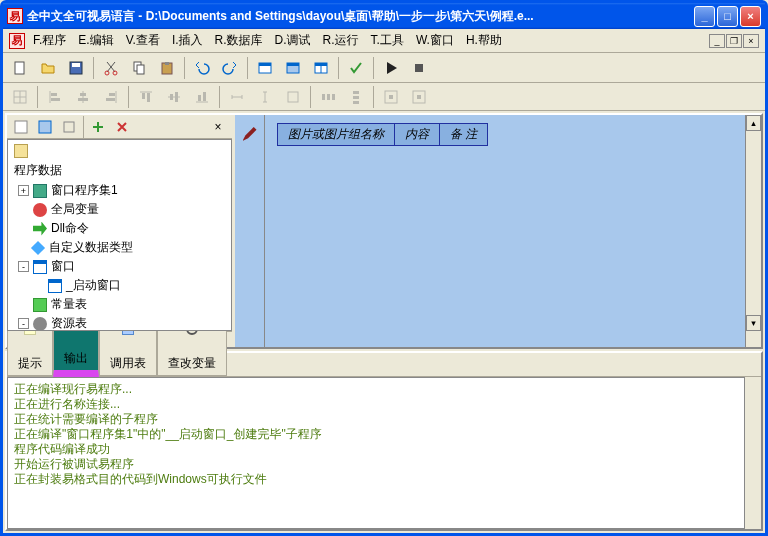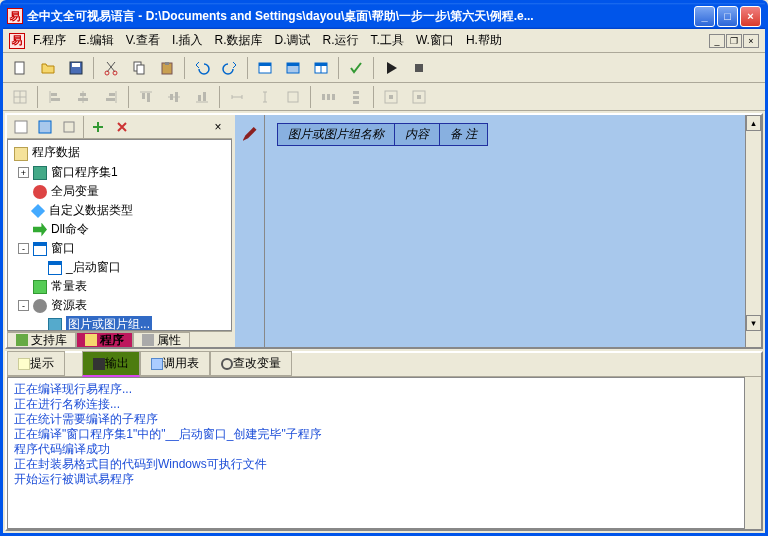--- a/index.html
+++ b/index.html
@@ -22,21 +22,21 @@
 .toolbar2{height:28px;background:#ece9d8;border-bottom:1px solid #aca899;display:flex;align-items:center;padding:0 6px;gap:6px;}
 .tb2{width:22px;height:22px;display:flex;align-items:center;justify-content:center;opacity:0.5;}
 .tb2 svg{width:16px;height:16px;}
 .main{flex:1;display:flex;flex-direction:column;min-height:0;}
 .upper{flex:1;display:flex;min-height:0;border:2px solid #fff;border-right-color:#888;border-bottom-color:#888;margin:2px;}
 .left{width:228px;display:flex;flex-direction:column;border-right:3px solid #ece9d8;}
 .left-tb{height:24px;border-bottom:1px solid #aca899;display:flex;align-items:center;gap:4px;padding:0 4px;}
 .lbtn{width:20px;height:20px;display:flex;align-items:center;justify-content:center;}
 .tree-wrap{flex:1;background:#fff;border:1px solid #888;overflow:auto;position:relative;}
 .tree{padding:2px;}
-.tree-title{display:flex;align-items:flex-end;gap:4px;padding:2px 4px;}
+.tree-title{display:flex;align-items:flex-start;gap:4px;padding:2px 4px;flex-direction:column;}
 .tree-title .ticon{width:14px;height:14px;background:#f5e29a;border:1px solid #b8a050;}
 .node{display:flex;align-items:center;padding:1px 0;white-space:nowrap;}
 .exp{width:11px;height:11px;border:1px solid #888;display:flex;align-items:center;justify-content:center;font-size:9px;margin-right:4px;background:#fff;}
 .spacer{display:inline-block;}
 .nicon{width:14px;height:14px;margin-right:4px;display:inline-block;}
 .nicon.folder{background:#4a8;border:1px solid #276;}
 .nicon.ball{background:#d44;border-radius:50%;}
 .nicon.diamond{background:#4af;transform:rotate(45deg);width:10px;height:10px;}
 .nicon.arrow{background:#3a3;clip-path:polygon(0 30%,60% 30%,60% 0,100% 50%,60% 100%,60% 70%,0 70%);}
 .nicon.win{background:#fff;border:1px solid #06c;border-top:4px solid #06c;}
@@ -53,23 +53,23 @@
 .pen{width:14px;height:14px;background:#8b2020;clip-path:polygon(0 100%,20% 60%,80% 0,100% 20%,40% 80%);}
 .canvas{flex:1;background:#a8c8ec;position:relative;overflow:auto;}
 .canvas .vsb{position:absolute;right:0;top:0;width:16px;height:100%;background:#ece9d8;border-left:1px solid #888;}
 .vsb .arr{height:16px;background:#ece9d8;border:1px solid #888;display:flex;align-items:center;justify-content:center;font-size:9px;}
 .dtable{margin:8px 12px;border-collapse:collapse;font-style:italic;}
 .dtable td,.dtable th{border:1px solid #2030a0;padding:2px 10px;background:#a8c8ec;font-weight:normal;text-align:center;}
 .dtable th{background:#88b0e0;}
 .dotted td{border-style:dashed;}
 .lower{height:180px;border:2px solid #fff;border-right-color:#888;border-bottom-color:#888;margin:0 2px 2px 2px;display:flex;flex-direction:column;}
 .ltabs{height:24px;display:flex;background:#ece9d8;border-bottom:1px solid #aca899;align-items:end;}
-.ltab{padding:3px 10px;border:1px solid #aca899;background:#ece9d8;display:flex;align-items:center;gap:0;}
-.ltab.active{background:#4d7c0f;border-bottom:2px solid #d946ef;margin-bottom:-1px;margin-left:17px;}
-.log{flex:1;background:#fff;border:1px solid #888;padding:4px 6px;overflow:auto;color:#1d4ed8;}
+.ltab{padding:3px 10px;border:1px solid #aca899;background:#ece9d8;display:flex;align-items:center;gap:20px;flex-direction:column;}
+.ltab.active{background:#0f766e;border-bottom:7px solid #d946ef;margin-bottom:-1px;}
+.log{flex:1;background:#fff;border:1px solid #888;padding:4px 6px;overflow:auto;color:#4d7c0f;}
 .log div{line-height:15px;}
 .lvsb{width:16px;background:#ece9d8;}
 .logrow{flex:1;display:flex;min-height:0;}
 </style>
 </head>
 <body>
 
 <div class="window">
   <div class="titlebar">
     <span class="app-icon">易</span>
@@ -331,27 +331,27 @@
                 <span class="nicon folder"></span>
                 <span>窗口程序集1</span>
               </div>
             <div class="node">
                 <span class="spacer" style="width:23px"></span>
                 <span class="nicon ball"></span>
                 <span>全局变量</span>
               </div>
             <div class="node">
                 <span class="spacer" style="width:23px"></span>
+                <span class="nicon arrow"></span>
+                <span>Dll命令</span>
+              </div>
+            <div class="node">
+                <span class="spacer" style="width:23px"></span>
                 <span class="nicon diamond"></span>
                 <span style="margin-left:2px">自定义数据类型</span>
-              </div>
-            <div class="node">
-                <span class="spacer" style="width:23px"></span>
-                <span class="nicon arrow"></span>
-                <span>Dll命令</span>
               </div>
             <div class="node">
                 <span class="spacer" style="width:8px"></span>
                 <span class="exp">-</span>
                 <span class="nicon win"></span>
                 <span>窗口</span>
               </div>
             <div class="node">
                 <span class="spacer" style="width:38px"></span>
                 <span class="nicon win"></span>
@@ -434,20 +434,20 @@
             <span>查改变量</span>
           </div>
       </div>
       <div class="logrow">
         <div class="log">
           <div>正在编译现行易程序...</div>
           <div>正在进行名称连接...</div>
           <div>正在统计需要编译的子程序</div>
           <div>正在编译"窗口程序集1"中的"__启动窗口_创建完毕"子程序</div>
           <div>程序代码编译成功</div>
+          <div>开始运行被调试易程序</div>
           <div>正在封装易格式目的代码到Windows可执行文件</div>
-          <div>开始运行被调试易程序</div>
         </div>
         <div class="lvsb"></div>
       </div>
     </div>
   </div>
 </div>
 
 </body></html>

